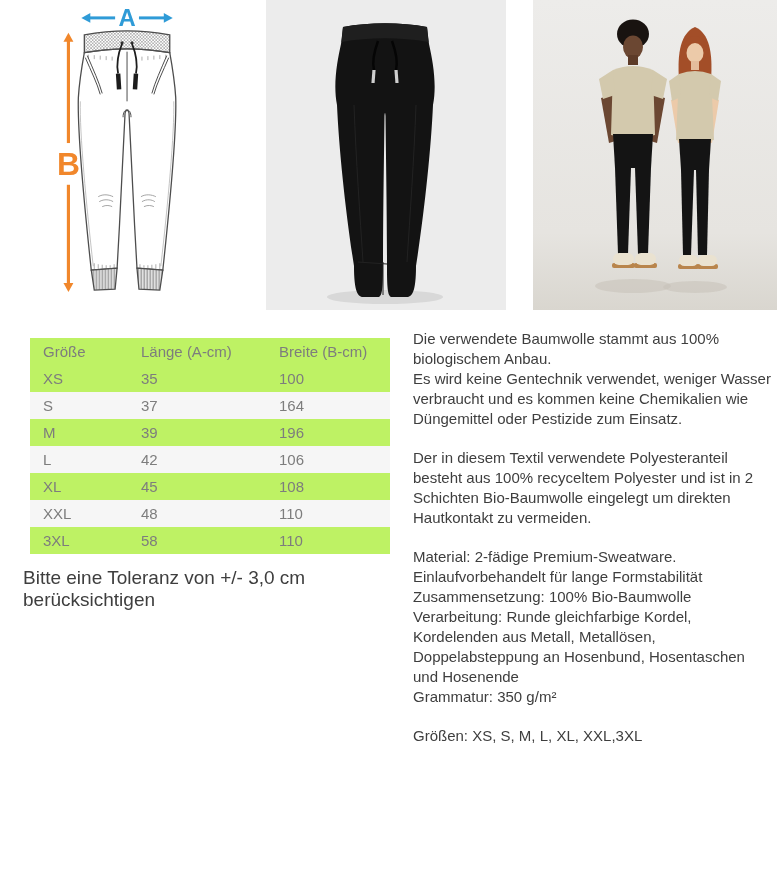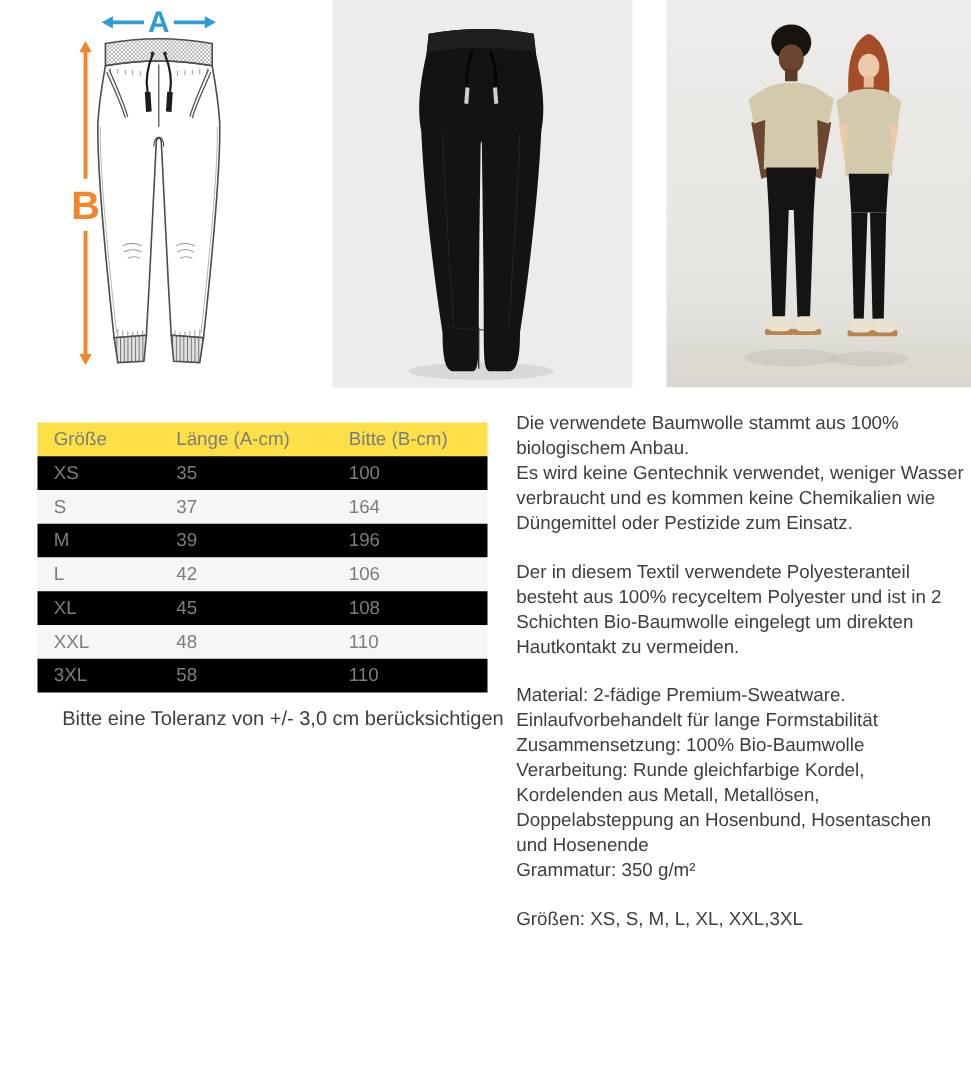--- a/index.html
+++ b/index.html
@@ -12,26 +12,26 @@
   .photo-models{position:absolute;left:533px;top:0;width:244px;height:310px;}
   .diagram-wrap svg,.photo-product svg,.photo-models svg{display:block;width:100%;height:100%;}
 
   
   .size-table{position:absolute;left:30px;top:338px;width:360px;font-size:15px;color:#7d7d7d;}
   .st-row{display:flex;height:27px;align-items:center;}
   .st-row>div{box-sizing:border-box;padding-left:13px;}
   .st-c1{width:98px;}
   .st-c2{width:138px;}
   .st-c3{flex:1;}
-  .st-header{background:#fde047;}
-  .st-dark{background:#000000;}
+  .st-header{background:#bef264;}
+  .st-dark{background:#bef264;}
   .st-light{background:#f6f6f6;}
 
   .tolerance-note{position:absolute;left:23px;top:567px;width:380px;
-                  font-size:16px;color:#3e3e3e;text-align:right;}
+                  font-size:19px;color:#3e3e3e;}
 
   
   .description{position:absolute;left:413px;top:329px;width:360px;
                font-size:15px;line-height:20px;color:#3e3e3e;hyphens:auto;}
   .description p{margin:0 0 19px 0;white-space:pre-line;}
 
   .arrow-label{font-family:"Liberation Sans","DejaVu Sans",sans-serif;font-weight:bold;}
 </style>
 </head>
 <body>
@@ -186,21 +186,21 @@
         <rect x="164" y="264" width="21" height="5" rx="2" fill="#b9854c"></rect>
         <rect x="165" y="255" width="19" height="11" rx="5.5" fill="#eae2d0"></rect>
       </g>
     </svg>
   </div>
 
   <div class="size-table">
     <div class="st-row st-header">
       <div class="st-c1">Größe</div>
       <div class="st-c2">Länge (A-cm)</div>
-      <div class="st-c3">Bitte (B-cm)</div>
+      <div class="st-c3">Breite (B-cm)</div>
     </div>
     <div class="st-row st-dark">
       <div class="st-c1">XS</div>
       <div class="st-c2">35</div>
       <div class="st-c3">100</div>
     </div>
     <div class="st-row st-light">
       <div class="st-c1">S</div>
       <div class="st-c2">37</div>
       <div class="st-c3">164</div>

